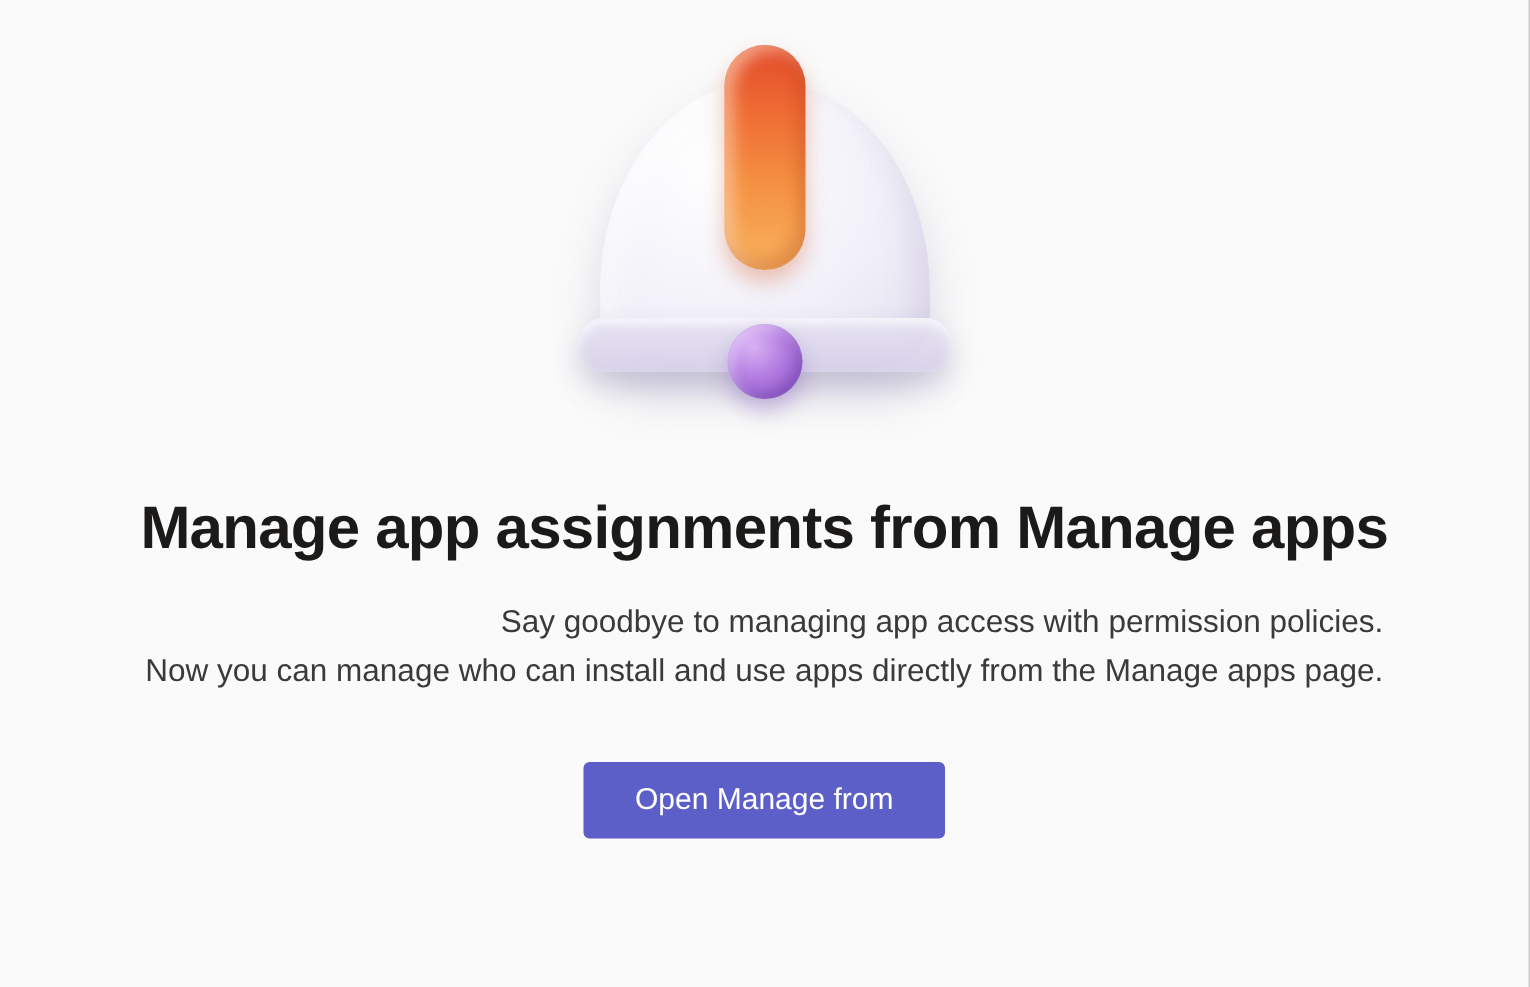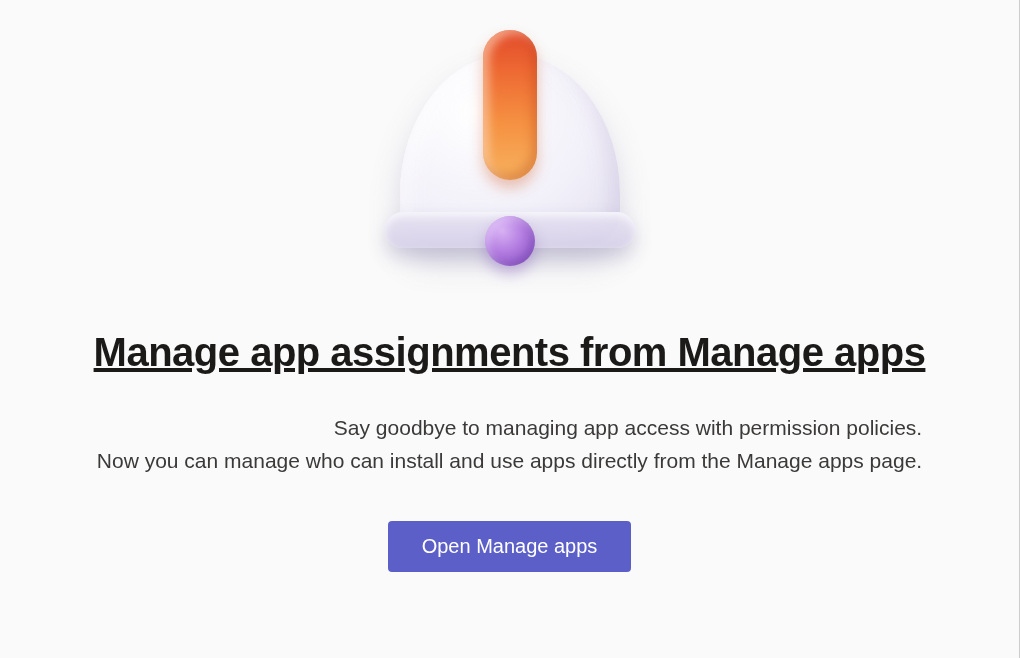--- a/index.html
+++ b/index.html
@@ -64,23 +64,22 @@
       height: 50px;
       border-radius: 50%;
       background: radial-gradient(circle at 35% 30%, #d7b0f3 0%, #b27be0 45%, #8d54c8 100%);
       box-shadow: 0 8px 14px rgba(120,80,180,0.35), inset -4px -4px 8px rgba(80,40,140,0.3), inset 4px 4px 8px rgba(240,220,255,0.6);
     }
     h1.title {
       font-size: 40px;
       font-weight: 700;
       color: #1b1a19;
       text-align: right;
-      margin-bottom: 37px;
+      margin-bottom: 24px;
       letter-spacing: -0.5px;
-      text-decoration: underline;
     }
     p.description {
       font-size: 21px;
       color: #3b3a39;
       text-align: right;
       line-height: 1.55;
       max-width: 920px;
       margin-bottom: 44px;
       font-weight: 400;
     }
@@ -103,13 +102,13 @@
   <div class="bell-body"></div>
   <div class="bell-flare"></div>
   <div class="exclaim-bar"></div>
   <div class="exclaim-dot"></div>
 </div>
 
 <h1 class="title">Manage app assignments from Manage apps</h1>
 
 <p class="description">Say goodbye to managing app access with permission policies.<br>Now you can manage who can install and use apps directly from the Manage apps page.</p>
 
-<button class="primary">Open Manage apps</button>
+<button class="primary">Open Manage from</button>
 
 </body></html>

